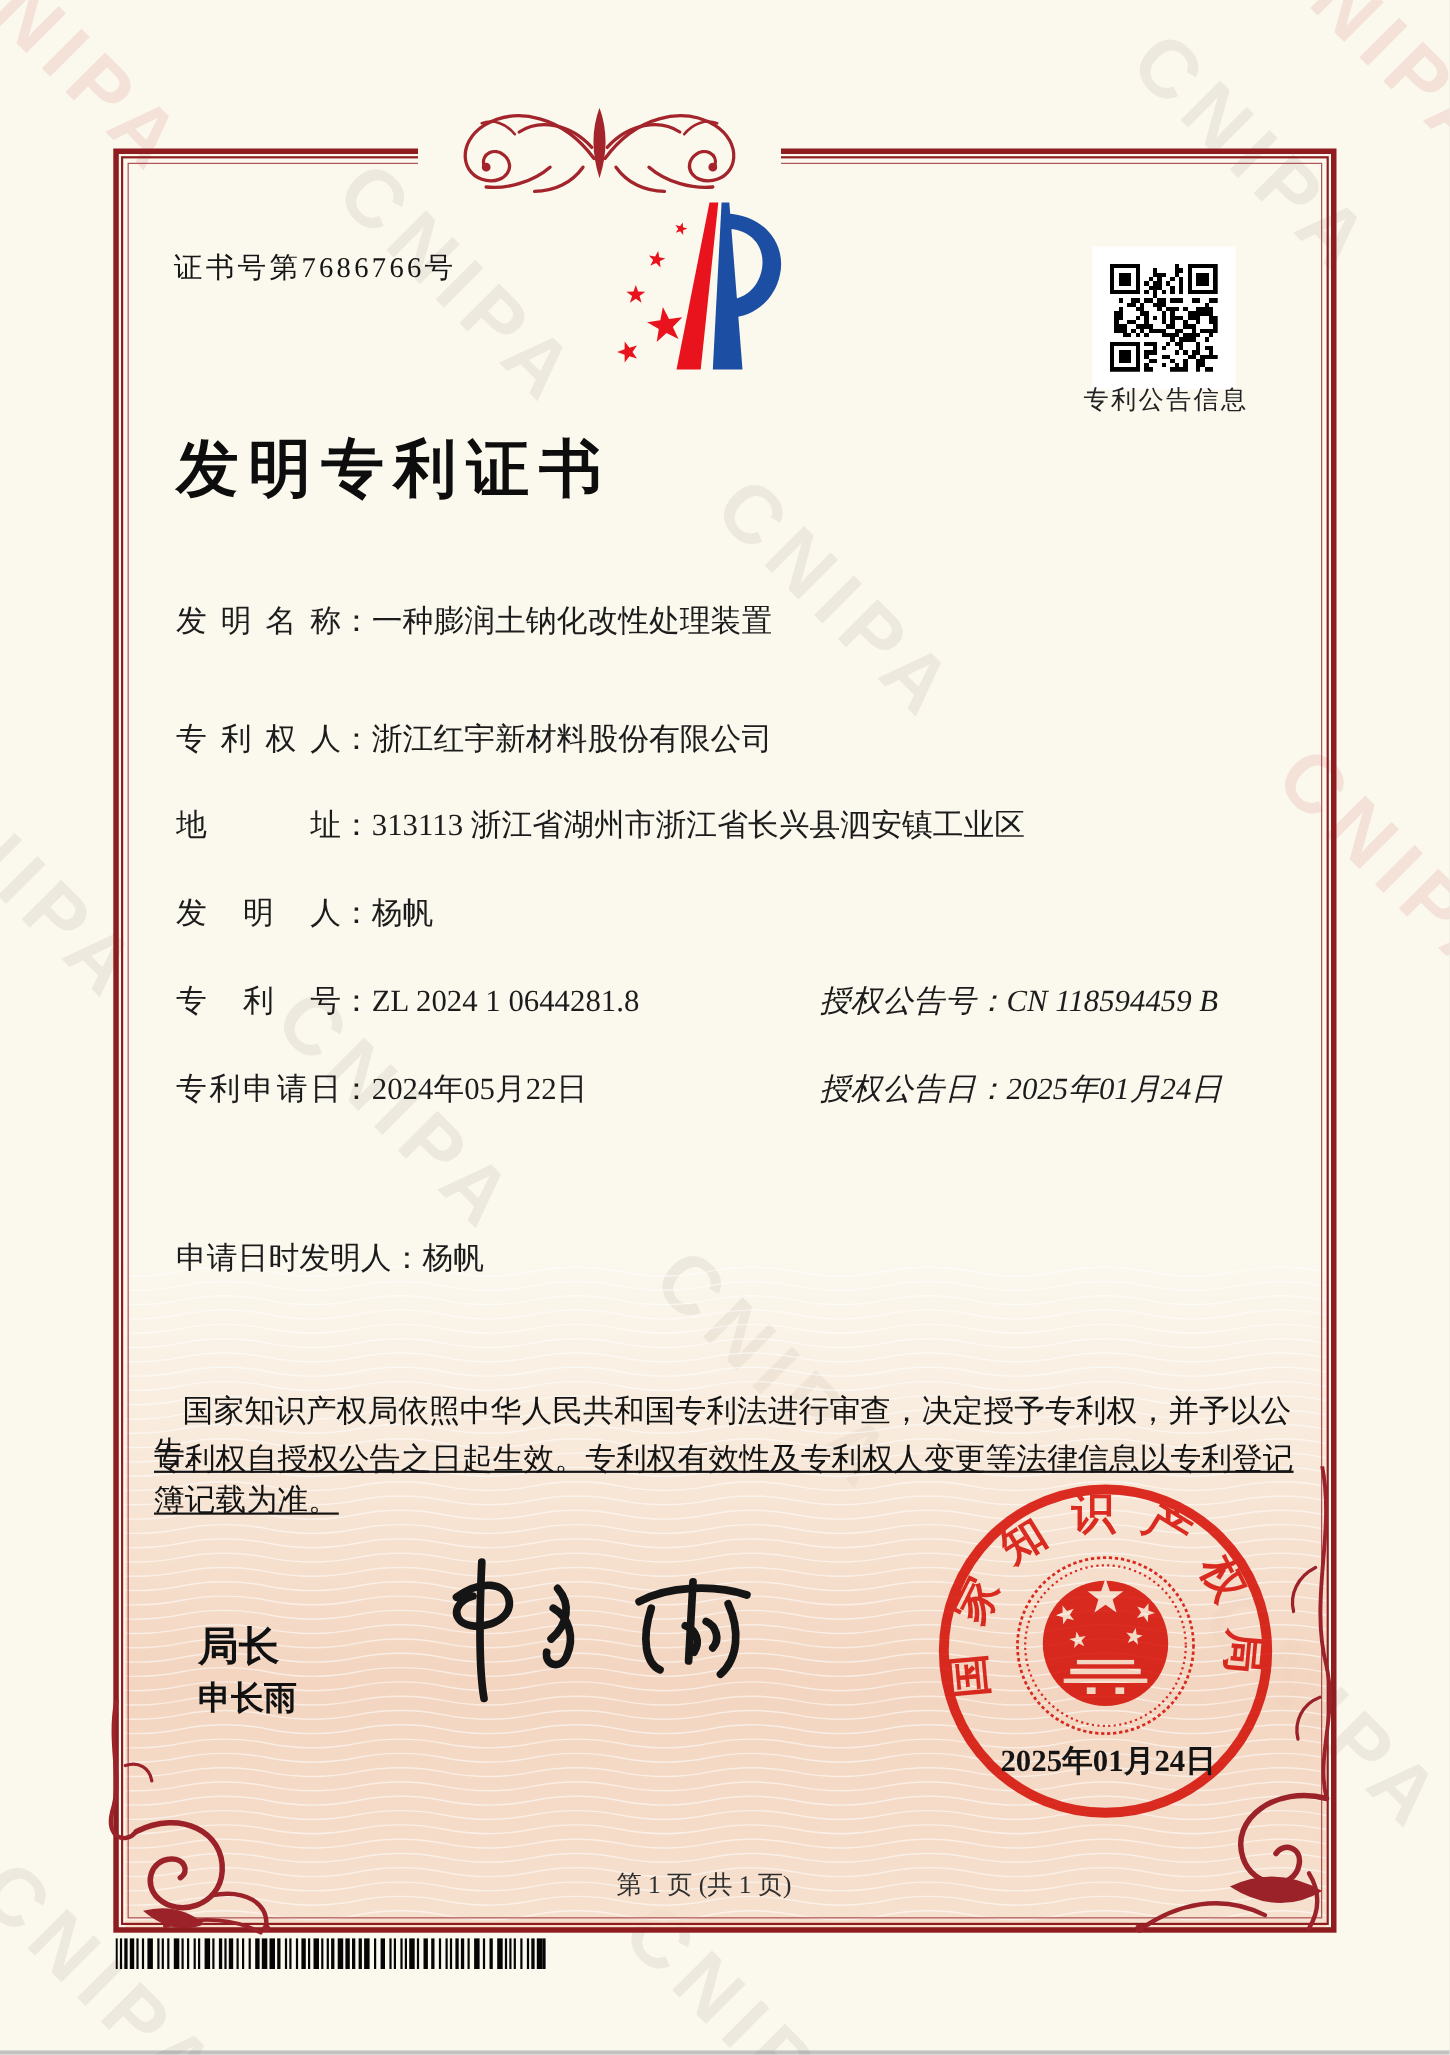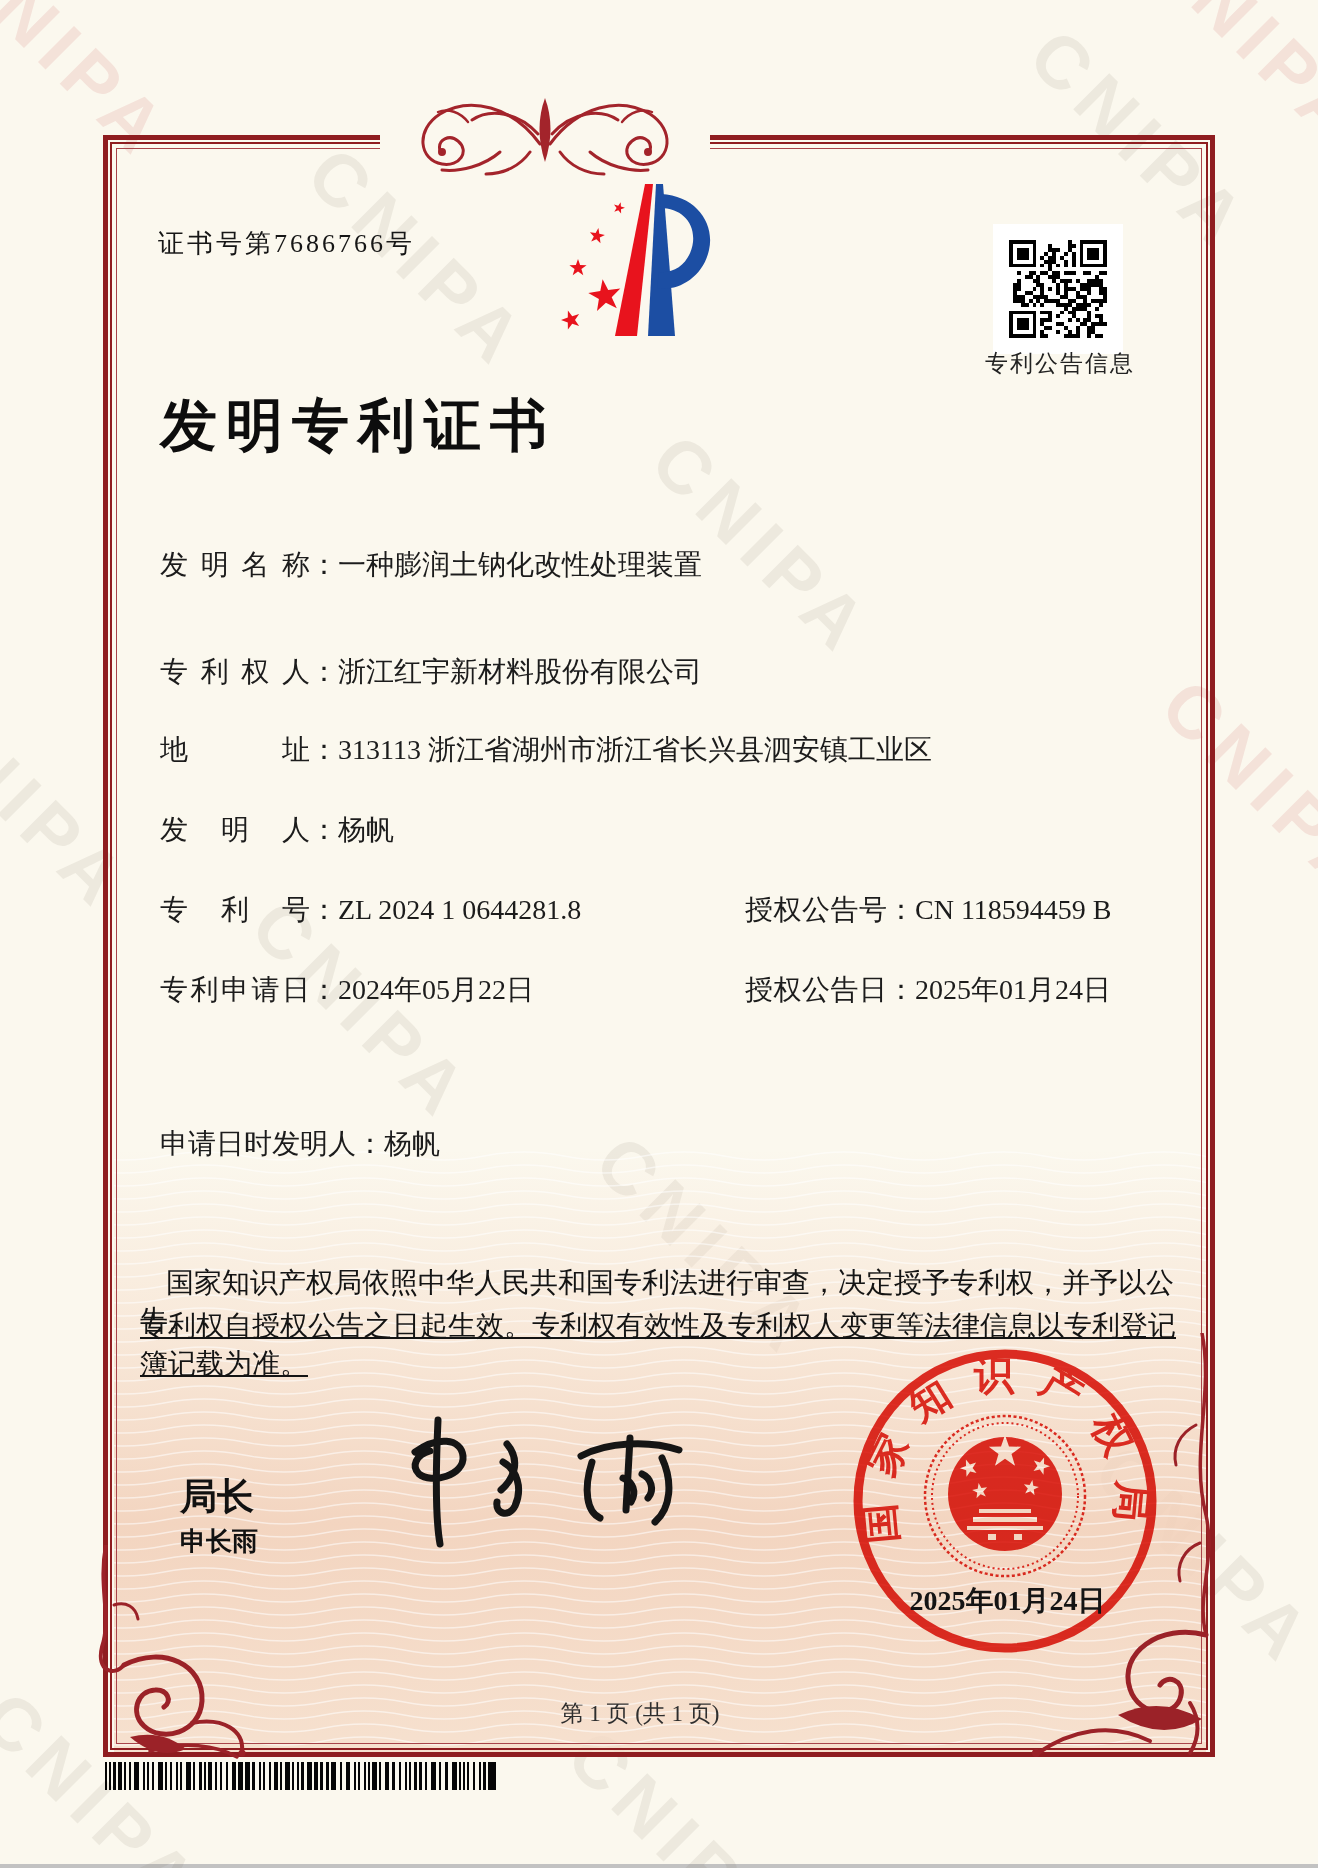--- a/index.html
+++ b/index.html
@@ -53,36 +53,36 @@
   .title { position:absolute; left:160px; top:388px; width:860px; 
            font-size:57px; font-weight:700; letter-spacing:9px; color:#0d0d0d; z-index:5; }
 
   
   .row { position:absolute; left:160px; font-size:28px; z-index:5; white-space:nowrap; }
   .lbl { display:inline-block; width:150px; text-align:justify; text-align-last:justify;
          vertical-align:bottom; }
   .lbl-wide { display:inline-block; vertical-align:bottom; }
   .colon { display:inline-block; }
   .val { }
-  .col2 { position:absolute; left:585px; top:0; white-space:nowrap; }
+  .col2 { position:absolute; left:585px; top:0; white-space:nowrap;font-style:italic; }
   .lbl2 { display:inline-block; width:142px; text-align:justify; text-align-last:justify;
           vertical-align:bottom; }
   .r1{top:546px;} .r2{top:653px;} .r3{top:731px;} .r4{top:811px;}
   .r5{top:891px; width:1000px;} .r6{top:971px; width:1000px;} .r7{top:1048px;} .r8{top:1125px;}
 
   
   .statement { position:absolute; left:140px; width:1052px; font-size:28px; color:#141414;
                z-index:5; }
   .st1 { top:1264px; text-indent:26px; }
   .st2 { top:1307px;text-decoration:underline; }
 
   
   .director-label { position:absolute; left:180px; top:1472px; font-size:37px; font-weight:600;
         font-family:"Liberation Sans","DejaVu Sans",sans-serif; color:#111; z-index:6; }
-  .director-name { position:absolute; left:180px; top:1524px; font-size:26px; font-weight:600;
+  .director-name { position:absolute; left:180px; top:1524px; font-size:30px; font-weight:600;
         font-family:"Liberation Sans","DejaVu Sans",sans-serif; color:#111; z-index:6; }
   .signature { position:absolute; left:385px; top:1412px; width:330px; height:160px; z-index:6; }
   .seal { position:absolute; left:850px; top:1346px; width:310px; height:310px; z-index:7;
           opacity:0.95; mix-blend-mode:multiply; }
   .seal-date { position:absolute; left:900px; top:1582px; width:215px; text-align:center;
                font-size:28px; font-weight:600; color:#141414; z-index:8; }
 
   
   .footer-page { position:absolute; left:60px; top:1698px; width:1160px; text-align:center;
                  font-size:23px; color:#2e2e2e; z-index:6;font-family:Liberation Serif, serif; }

